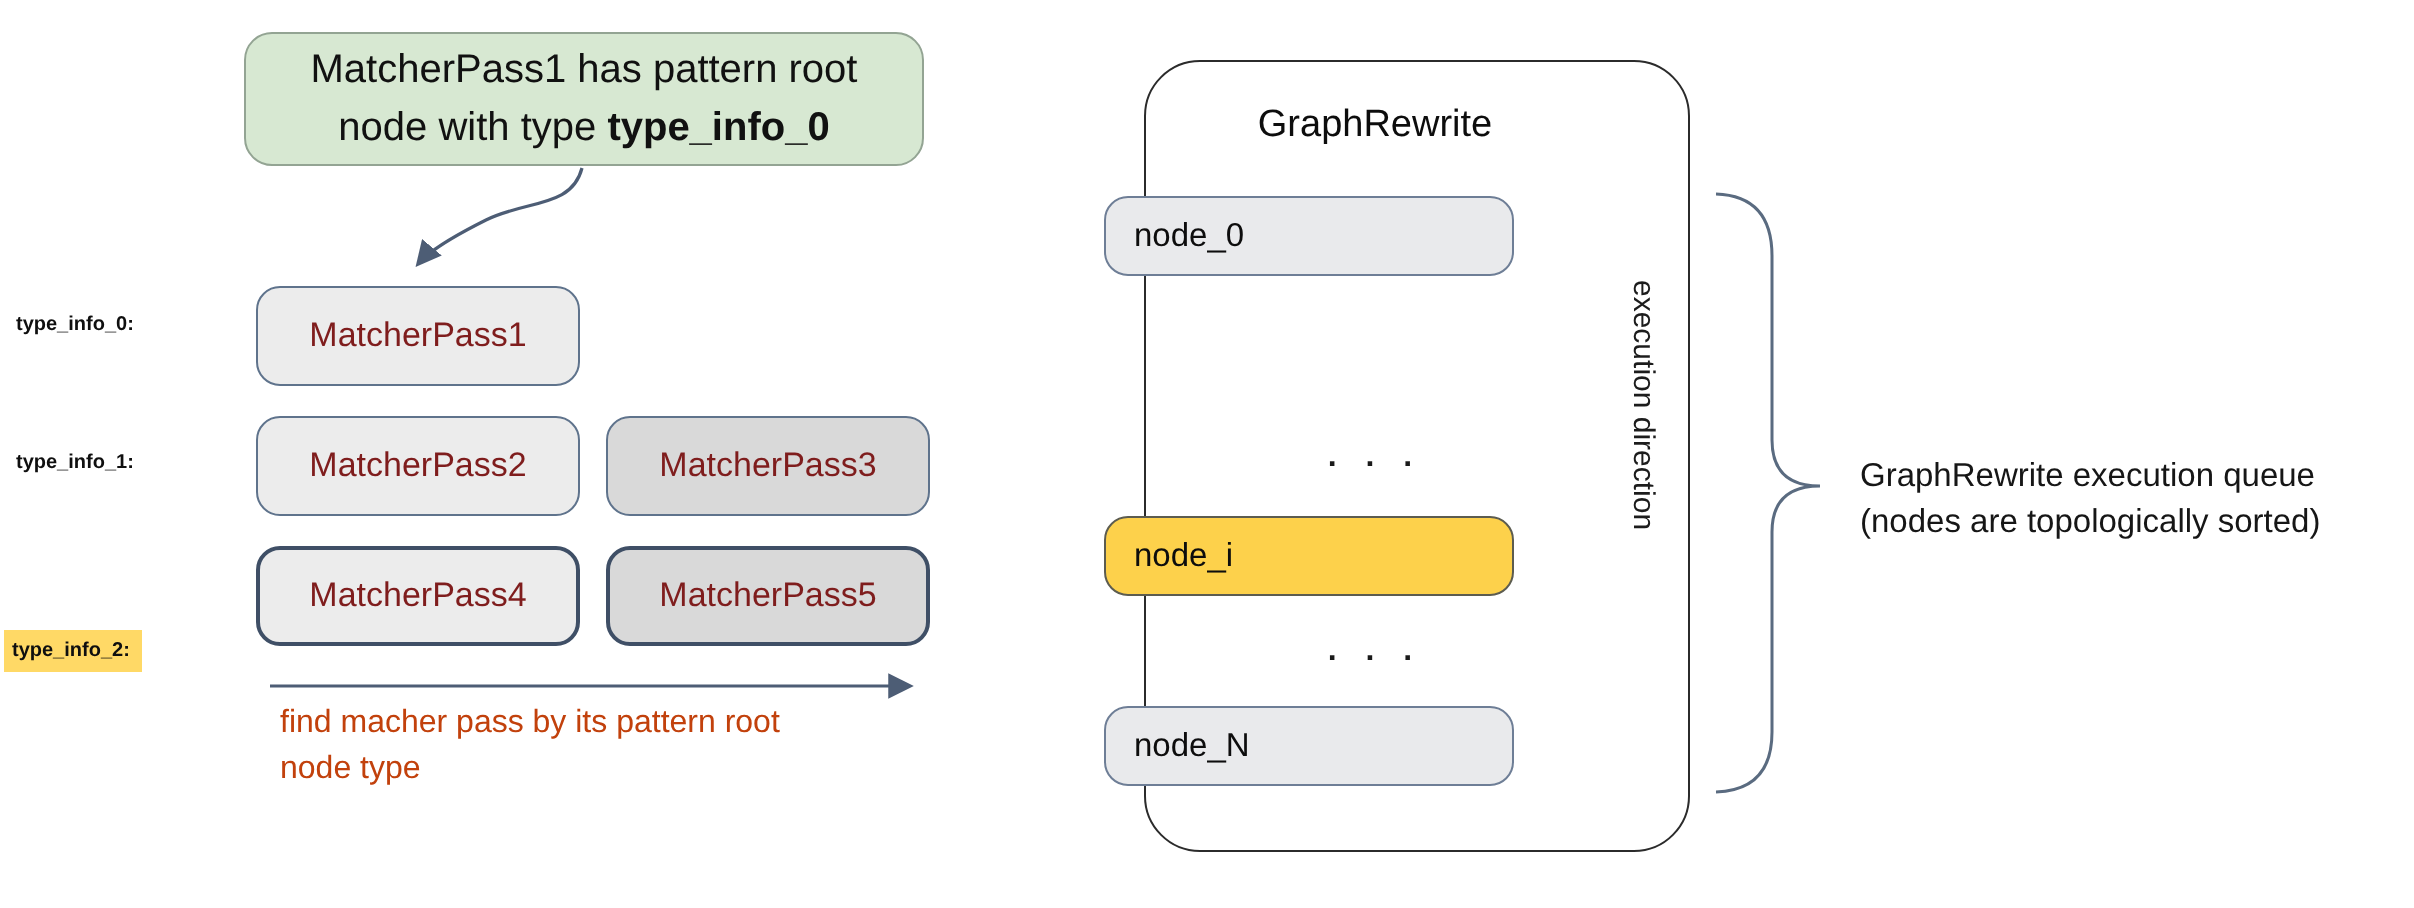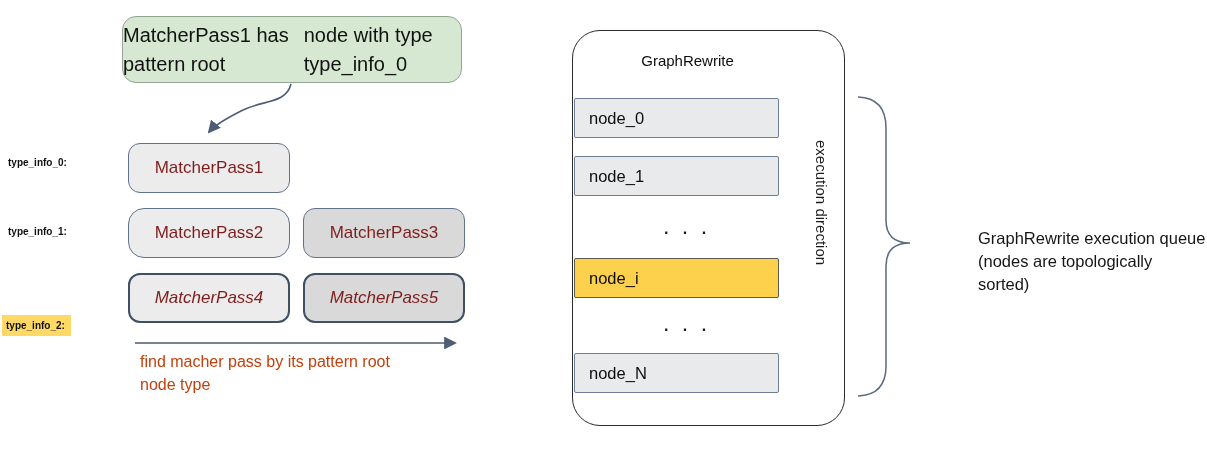--- a/index.html
+++ b/index.html
@@ -19,51 +19,51 @@
   }
   *{margin:0;padding:0;box-sizing:border-box;}
   html,body{background:#ffffff;}
   body{font-family:"Liberation Sans", sans-serif;color:var(--ink);}
   .canvas{position:relative;width:1207px;height:454px;background:#fff;overflow:hidden;}
   .overlay{position:absolute;left:0;top:0;width:1207px;height:454px;pointer-events:none;}
 
   
   .callout{position:absolute;left:122px;top:16px;width:340px;height:67px;
     background:var(--green-fill);border:1px solid var(--green-border);border-radius:14px;
-    display:flex;justify-content:center;align-items:center;
+    display:flex;flex-direction:column;justify-content:center;align-items:center;
     font-size:20px;line-height:29px;color:#111;}
-  .callout b{font-weight:400;}
+  .callout b{font-weight:700;}
 
   
   .row-label{position:absolute;left:8px;font-weight:700;font-size:10px;color:#0f0f0f;white-space:nowrap;}
   .row-label.hl{background:var(--yellow);padding:5px 6px 5px 4px;}
   .pass-box{position:absolute;width:162px;height:50px;border-radius:12px;
     display:flex;align-items:center;justify-content:center;font-size:17px;color:#7f1d1d;
     background:var(--box-light);border:1px solid var(--border-slate);}
   .pass-box.alt{background:var(--box-dark);text-align:right;}
-  .pass-box.strong{border:2.5px solid var(--border-dark);font-style:italic;}
+  .pass-box.strong{border:2.5px solid var(--border-dark);}
 
   .caption{position:absolute;left:140px;top:350px;font-size:16px;line-height:23px;color:#c2410c;}
 
   
   .gr-box{position:absolute;left:572px;top:30px;width:273px;height:396px;
     border:1.4px solid #2b2b2b;border-radius:28px;background:#fff;}
   .gr-title{position:absolute;left:585px;top:52px;width:205px;text-align:center;
-    font-size:15px;color:#0d0d0d;}
-  .queue-node{position:absolute;left:574px;width:205px;height:40px;border-radius:2px;
+    font-size:19px;color:#0d0d0d;}
+  .queue-node{position:absolute;left:552px;width:205px;height:40px;border-radius:12px;
     background:var(--node-fill);border:1px solid var(--node-border);
     display:flex;align-items:center;padding-left:14px;font-size:16.5px;color:#0d0d0d;}
   .queue-node.hl{background:var(--node-yellow);border:1.5px solid var(--node-yellow-border);}
   .dots{position:absolute;left:585px;width:205px;text-align:center;
     font-size:16px;font-weight:700;letter-spacing:5px;color:#1a1a1a;}
 
   .direction-label{position:absolute;left:813px;top:140px;height:180px;
     writing-mode:vertical-rl;font-size:15px;color:#1c1c1c;white-space:nowrap;}
 
-  .annotation{position:absolute;left:978px;top:227px;font-size:16.5px;line-height:23px;color:#161616;}
+  .annotation{position:absolute;left:930px;top:227px;font-size:16.5px;line-height:23px;color:#161616;}
 </style>
 </head>
 <body>
 
 <div class="canvas">
 
   <svg class="overlay">
     <defs>
       <marker id="arrowhead" viewBox="0 0 10 10" refX="8.5" refY="5" markerWidth="8" markerHeight="8" orient="auto-start-reverse">
         <path d="M0,0 L10,5 L0,10 z" fill="#4d5d75"></path>
@@ -81,35 +81,34 @@
       <span>node with type</span>
       <b>type_info_0</b>
     </div>
   </div>
 
   <div class="row-label" style="top:157px;">type_info_0:</div>
   <div class="row-label" style="top:226px;">type_info_1:</div>
   <div class="row-label hl" style="top:283px;left:2px;margin-top:32px;">type_info_2:</div>
 
   <div class="pass-box" style="left:128px;top:143px;">MatcherPass1</div>
-  <div class="pass-box" style="left:128px;top:208px;border-radius:16px;">MatcherPass2</div>
+  <div class="pass-box" style="left:128px;top:208px;">MatcherPass2</div>
   <div class="pass-box alt" style="left:303px;top:208px;">MatcherPass3</div>
   <div class="pass-box strong" style="left:128px;top:273px;">MatcherPass4</div>
   <div class="pass-box alt strong" style="left:303px;top:273px;">MatcherPass5</div>
 
   <div class="caption">
     <div>find macher pass by its pattern root</div>
     <div>node type</div>
   </div>
 
   <div class="gr-box"></div>
   <div class="gr-title">GraphRewrite</div>
 
   <div class="queue-node" style="top:98px;">node_0</div>
-  <div class="queue-node" style="top:156px;">node_1</div>
   <div class="dots" style="top:220px;">. . .</div>
   <div class="queue-node hl" style="top:258px;">node_i</div>
   <div class="dots" style="top:317px;">. . .</div>
   <div class="queue-node" style="top:353px;">node_N</div>
 
   <div class="direction-label">execution direction</div>
 
   <div class="annotation">
     <div>GraphRewrite execution queue</div>
     <div>(nodes are topologically sorted)</div>

